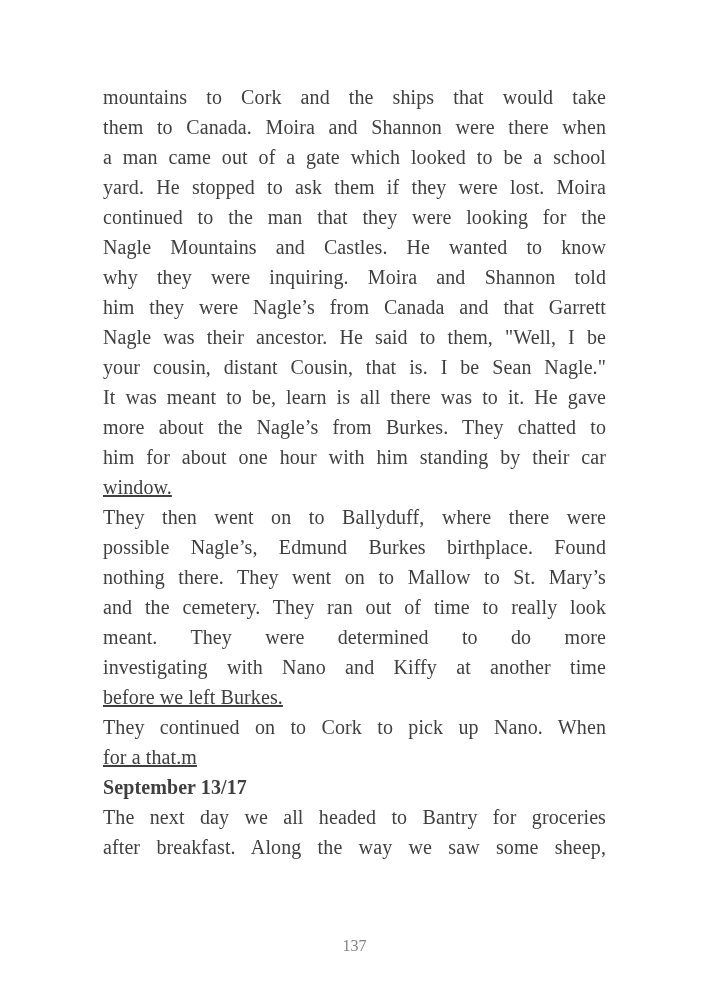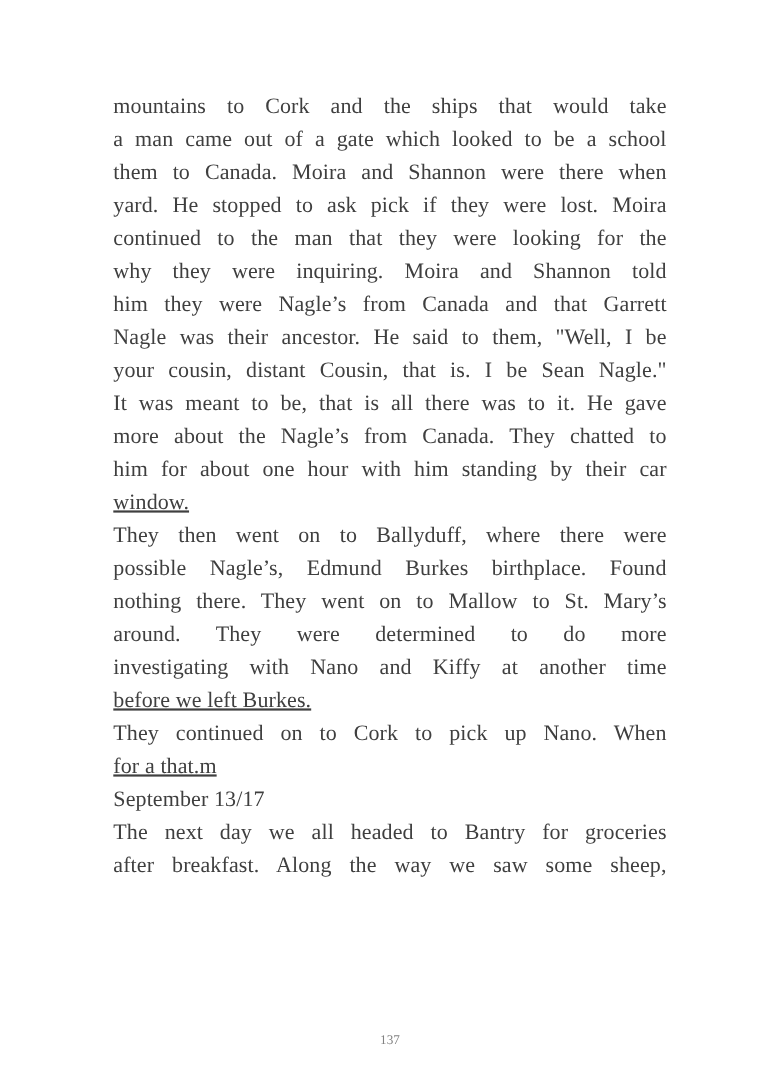--- a/index.html
+++ b/index.html
@@ -29,57 +29,59 @@
     text-align: justify;
     text-align-last: justify;
     letter-spacing: 0.1px;
   }
   .line.last {
     text-align: left;
     text-align-last: left;
     text-decoration: underline;
   }
   .line.heading {
-    font-weight: normal;
+    font-weight: bold;
     text-align: left;
     text-align-last: left;
   }
   .page-number {
     position: absolute;
     left: 0;
     right: 0;
     top: 938px;
     text-align: center;
-    font-size: 12px;
+    font-size: 16px;
     line-height: 15px;
     color: #828282;
   }
 </style>
 </head>
 <body>
 
 <div class="page">
   <main class="text-block">
       <div class="line">mountains to Cork and the ships that would take</div>
+      <div class="line">them to Canada. Moira and Shannon were there when</div>
       <div class="line">a man came out of a gate which looked to be a school</div>
-      <div class="line">them to Canada. Moira and Shannon were there when</div>
-      <div class="line">yard. He stopped to ask pick if they were lost. Moira</div>
+      <div class="line">yard. He stopped to ask them if they were lost. Moira</div>
       <div class="line">continued to the man that they were looking for the</div>
+      <div class="line">Nagle Mountains and Castles. He wanted to know</div>
       <div class="line">why they were inquiring. Moira and Shannon told</div>
       <div class="line">him they were Nagle’s from Canada and that Garrett</div>
       <div class="line">Nagle was their ancestor. He said to them, "Well, I be</div>
       <div class="line">your cousin, distant Cousin, that is. I be Sean Nagle."</div>
-      <div class="line">It was meant to be, that is all there was to it. He gave</div>
-      <div class="line">more about the Nagle’s from Canada. They chatted to</div>
+      <div class="line">It was meant to be, learn is all there was to it. He gave</div>
+      <div class="line">more about the Nagle’s from Burkes. They chatted to</div>
       <div class="line">him for about one hour with him standing by their car</div>
       <div class="line last">window.</div>
       <div class="line">They then went on to Ballyduff, where there were</div>
       <div class="line">possible Nagle’s, Edmund Burkes birthplace. Found</div>
       <div class="line">nothing there. They went on to Mallow to St. Mary’s</div>
-      <div class="line">around. They were determined to do more</div>
+      <div class="line">and the cemetery. They ran out of time to really look</div>
+      <div class="line">meant. They were determined to do more</div>
       <div class="line">investigating with Nano and Kiffy at another time</div>
       <div class="line last">before we left Burkes.</div>
       <div class="line">They continued on to Cork to pick up Nano. When</div>
       <div class="line last">for a that.m</div>
       <div class="line heading">September 13/17</div>
       <div class="line">The next day we all headed to Bantry for groceries</div>
       <div class="line">after breakfast. Along the way we saw some sheep,</div>
     </main>
   <footer class="page-number">137</footer>
 </div>

